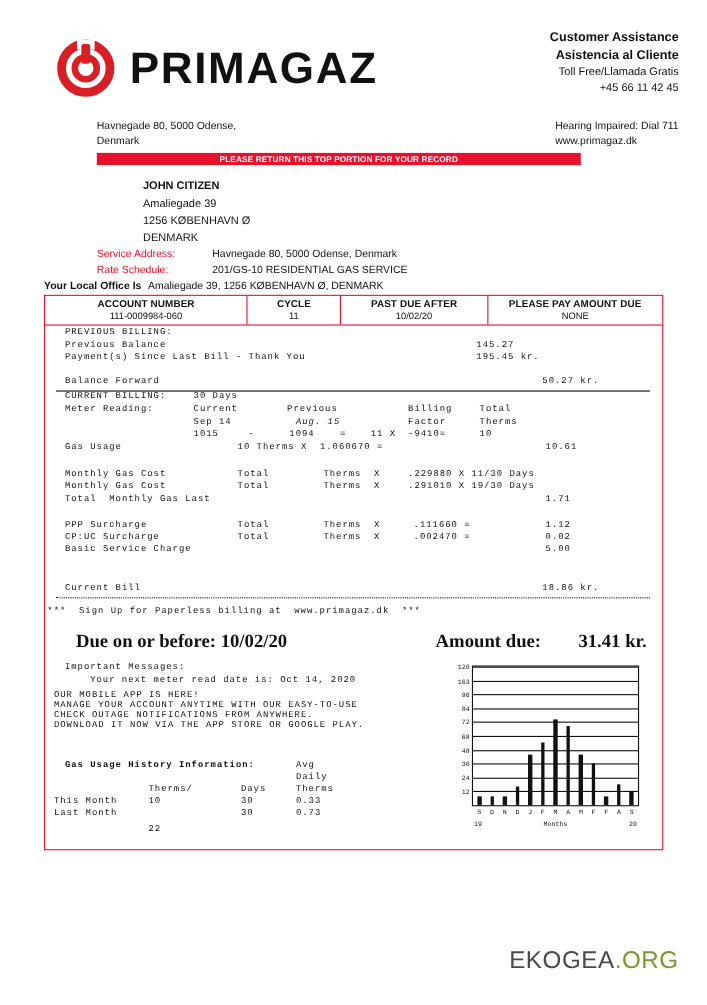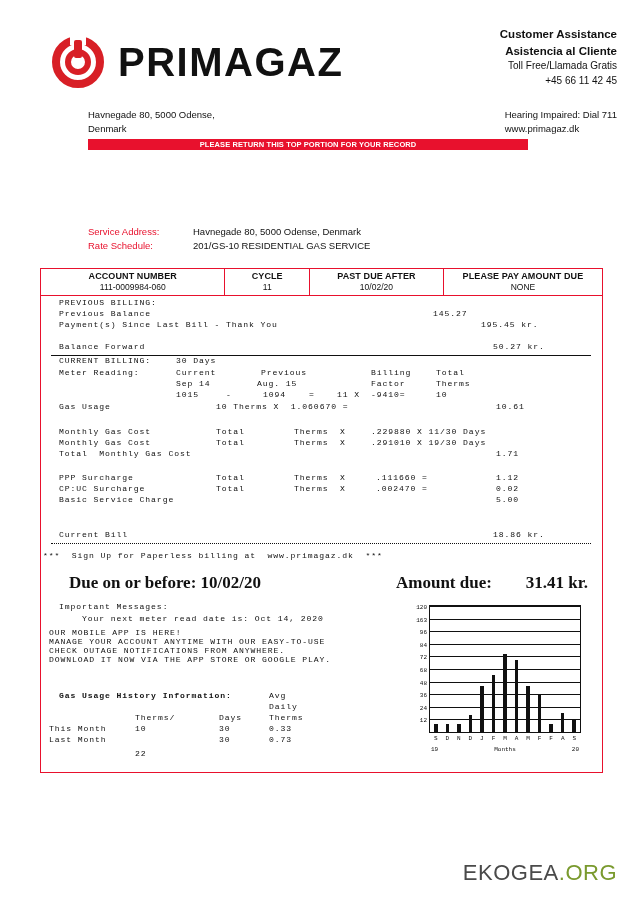--- a/index.html
+++ b/index.html
@@ -166,32 +166,41 @@
       <div>Denmark</div>
     </div>
     <div class="addr-right">
       <div>Hearing Impaired: Dial 711</div>
       <div>www.primagaz.dk</div>
     </div>
   </div>
 
   <div class="red-banner">PLEASE RETURN THIS TOP PORTION FOR YOUR RECORD</div>
 
+  <div class="cust">
+    <div class="nm">JOHN CITIZEN</div>
+    <div>Amaliegade 39</div>
+    <div>1256 KØBENHAVN Ø</div>
+    <div>DENMARK</div>
+  </div>
 
   <div class="svc">
     <div class="svc-row">
       <div class="svc-lbl">Service Address:</div>
       <div class="svc-val">Havnegade 80, 5000 Odense, Denmark</div>
     </div>
     <div class="svc-row">
       <div class="svc-lbl">Rate Schedule:</div>
       <div class="svc-val">201/GS-10 RESIDENTIAL GAS SERVICE</div>
     </div>
   </div>
 
+  <div class="local-office">
+    <b>Your Local Office Is</b><span>Amaliegade 39, 1256 KØBENHAVN Ø, DENMARK</span>
+  </div>
 
   <div class="mainbox">
 
     <div class="acct-table">
       <div class="acct-cell c-acct">
         <div class="acct-h">ACCOUNT NUMBER</div>
         <div class="acct-v">111-0009984-060</div>
       </div>
       <div class="acct-cell c-cycle">
         <div class="acct-h">CYCLE</div>
@@ -205,37 +214,37 @@
         <div class="acct-h">PLEASE PAY AMOUNT DUE</div>
         <div class="acct-v">NONE</div>
       </div>
     </div>
 
     <div class="detail mono" style="height:300px;">
       <div class="ln" style="left:18px;top:2px;">PREVIOUS BILLING:</div>
       <div class="ln" style="left:18px;top:13px;">Previous Balance</div>
       <div class="ln" style="left:392px;top:13px;">145.27</div>
       <div class="ln" style="left:18px;top:24px;">Payment(s) Since Last Bill - Thank You</div>
-      <div class="ln" style="left:392px;top:24px;margin-left:48px;">195.45 kr.</div>
+      <div class="ln" style="left:392px;top:24px;">195.45 kr.</div>
 
       <div class="ln" style="left:18px;top:46px;">Balance Forward</div>
       <div class="ln" style="left:452px;top:46px;">50.27 kr.</div>
       <div class="rule-thick" style="left:10px;top:59px;width:540px;"></div>
 
       <div class="ln" style="left:18px;top:60px;">CURRENT BILLING:</div>
       <div class="ln" style="left:135px;top:60px;">30 Days</div>
 
       <div class="ln" style="left:18px;top:72px;">Meter Reading:</div>
       <div class="ln" style="left:135px;top:72px;">Current</div>
       <div class="ln" style="left:220px;top:72px;">Previous</div>
       <div class="ln" style="left:330px;top:72px;">Billing</div>
       <div class="ln" style="left:395px;top:72px;">Total</div>
 
       <div class="ln" style="left:135px;top:83px;">Sep 14</div>
-      <div class="ln" style="left:216px;top:83px;">Aug. 15</div>
+      <div class="ln" style="left:228px;top:83px;font-style:italic;">Aug. 15</div>
       <div class="ln" style="left:330px;top:83px;">Factor</div>
       <div class="ln" style="left:395px;top:83px;">Therms</div>
 
       <div class="ln" style="left:135px;top:94px;">1015</div>
       <div class="ln" style="left:185px;top:94px;">-</div>
       <div class="ln" style="left:222px;top:94px;">1094</div>
       <div class="ln" style="left:268px;top:94px;">=</div>
       <div class="ln" style="left:296px;top:94px;">11 X</div>
       <div class="ln" style="left:330px;top:94px;">-9410=</div>
       <div class="ln" style="left:395px;top:94px;">10</div>
@@ -247,21 +256,21 @@
       <div class="ln" style="left:18px;top:131px;">Monthly Gas Cost</div>
       <div class="ln" style="left:175px;top:131px;">Total</div>
       <div class="ln" style="left:253px;top:131px;">Therms  X</div>
       <div class="ln" style="left:330px;top:131px;">.229880 X 11/30 Days</div>
 
       <div class="ln" style="left:18px;top:142px;">Monthly Gas Cost</div>
       <div class="ln" style="left:175px;top:142px;">Total</div>
       <div class="ln" style="left:253px;top:142px;">Therms  X</div>
       <div class="ln" style="left:330px;top:142px;">.291010 X 19/30 Days</div>
 
-      <div class="ln" style="left:18px;top:153px;">Total  Monthly Gas Cost</div>
+      <div class="ln" style="left:18px;top:153px;">Total  Monthly Gas Last</div>
       <div class="ln" style="left:455px;top:153px;">1.71</div>
 
       <div class="ln" style="left:18px;top:177px;">PPP Surcharge</div>
       <div class="ln" style="left:175px;top:177px;">Total</div>
       <div class="ln" style="left:253px;top:177px;">Therms  X</div>
       <div class="ln" style="left:335px;top:177px;">.111660 =</div>
       <div class="ln" style="left:455px;top:177px;">1.12</div>
 
       <div class="ln" style="left:18px;top:188px;">CP:UC Surcharge</div>
       <div class="ln" style="left:175px;top:188px;">Total</div>

